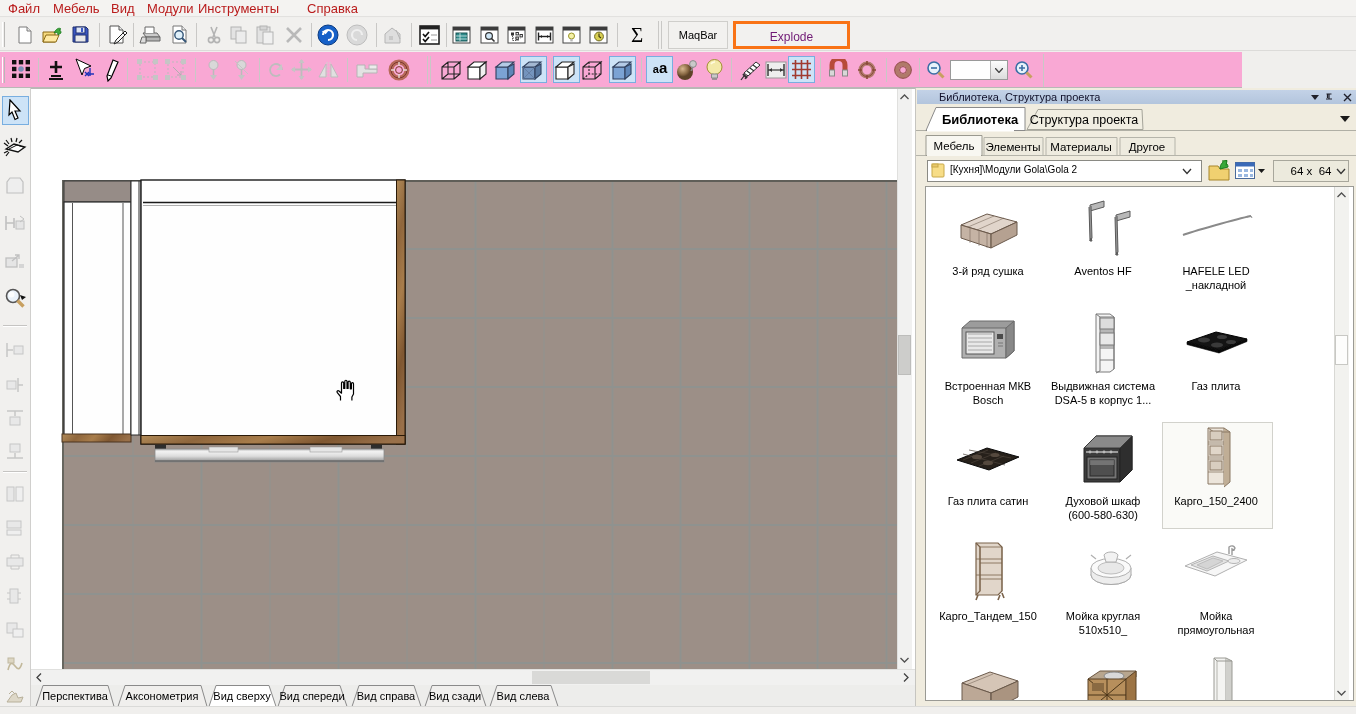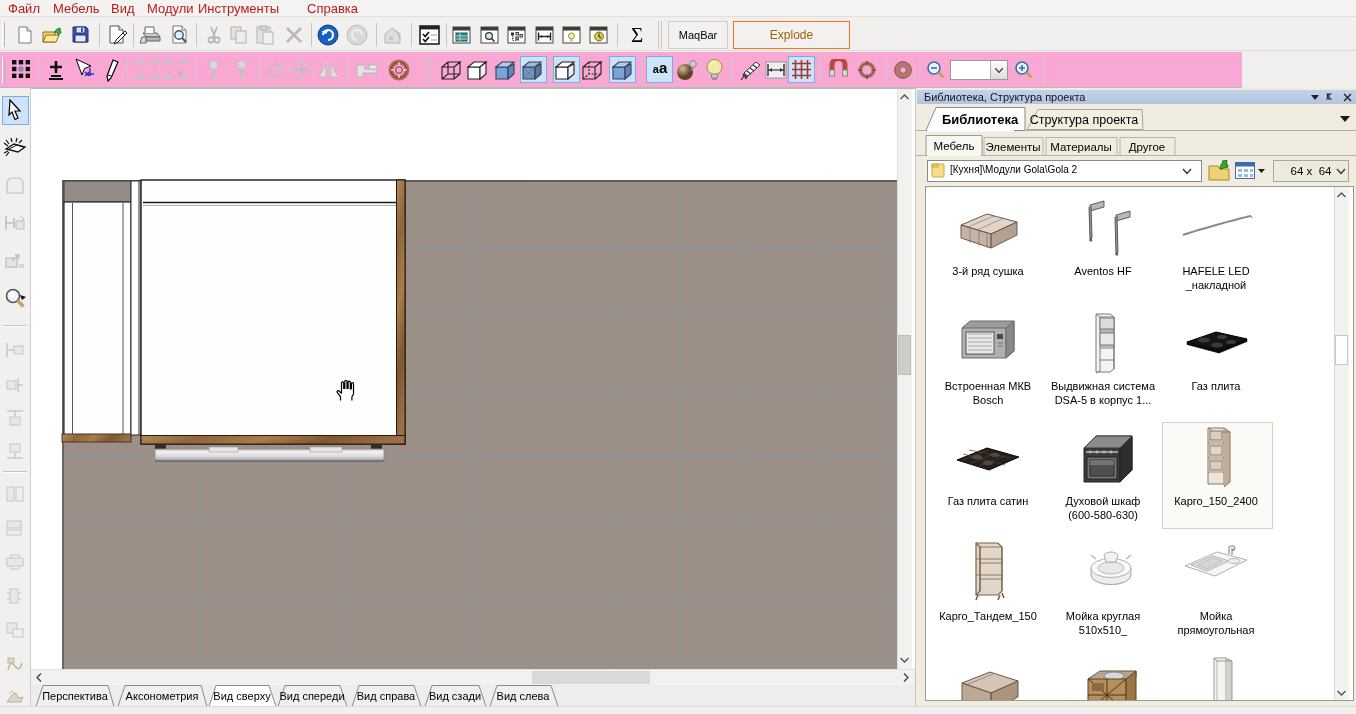--- a/index.html
+++ b/index.html
@@ -26,21 +26,21 @@
     repeating-linear-gradient(to bottom, transparent 0px, transparent 67px, #8f928f 67px, #8f928f 69px);
   background-position:1.5px 0px, 0px -1px;
   border-left:2px solid #67665f; border-top:2px solid #5f5e58;
 }
 
 
 
 #statusbar { position:absolute; left:0; top:706px; width:1356px; height:8px; background:#f0efed; border-top:1px solid #dadad8; }
 
 #rpanel { position:absolute; left:915px; top:88px; width:441px; height:618px; background:#f0ecdf; border-left:1px solid #c6c5c0; }
-#rtitle { position:absolute; left:1px; top:2px; width:439px; height:14px; background:linear-gradient(#c3d2e7,#b3c5dd); font-size:11px; color:#10102a; padding-left:7px; line-height:14px; }
+#rtitle { position:absolute; left:1px; top:2px; width:439px; height:14px; background:linear-gradient(#c3d2e7,#b3c5dd); font-size:11px; color:#10102a; padding-left:22px; line-height:14px; }
 #list { position:absolute; left:9px; top:98px; width:429px; height:515px; background:#fff; border:1px solid #9a9a94; overflow:hidden; }
 .lbl { position:absolute; font-size:11px; line-height:14px; color:#000; text-align:center; white-space:nowrap; }
 </style>
 </head>
 <body>
 
 <div id="menubar">
   <span style="left:8px">Файл</span>
   <span style="left:53px">Мебель</span>
   <span style="left:111px">Вид</span>
@@ -186,21 +186,21 @@
       <circle cx="10" cy="10.5" r="4.4" fill="#d8cf52" stroke="#6e6820"></circle>
       <path d="M10 7.5v3l2 1.5" stroke="#3a3610" fill="none" stroke-width="1.1"></path>
     </svg>
   <div class="vsep" style="left:617px;top:5px;height:24px"></div>
 
   <div class="abs" style="left:626px;top:5px;width:22px;height:24px;font-size:21px;color:#000;text-align:center;line-height:24px;font-family:'Liberation Serif',serif">Σ</div>
   <div class="vsep" style="left:658px;top:3px;height:28px"></div>
   <div class="vsep" style="left:661px;top:3px;height:28px"></div>
 
   <div class="abs" style="left:668px;top:3px;width:60px;height:28px;border:1px solid #cfcecb;background:#f2f1ef;font-size:11px;text-align:center;line-height:26px;color:#000">MaqBar</div>
-  <div class="abs" style="left:733px;top:3px;width:117px;height:28px;border:1px solid #f97316;background:#f2f1ef;font-size:12px;text-align:center;line-height:26px;color:#a16207">Explode</div>
+  <div class="abs" style="left:733px;top:3px;width:117px;height:28px;border:3px solid #f97316;background:#f2f1ef;font-size:12px;text-align:center;line-height:26px;color:#701a75">Explode</div>
 </div>
 
 <div id="tb2">
   <div class="grip" style="left:2px; top:5px; height:26px;"></div>
 
   <svg class="abs" style="left:12px;top:8px" width="18" height="18" viewBox="0 0 18 18">
       <g fill="#111">
         <rect x="0" y="0" width="4.4" height="4.4"></rect>
         <rect x="6.8" y="0" width="4.4" height="4.4"></rect>
         <rect x="13.6" y="0" width="4.4" height="4.4"></rect>

